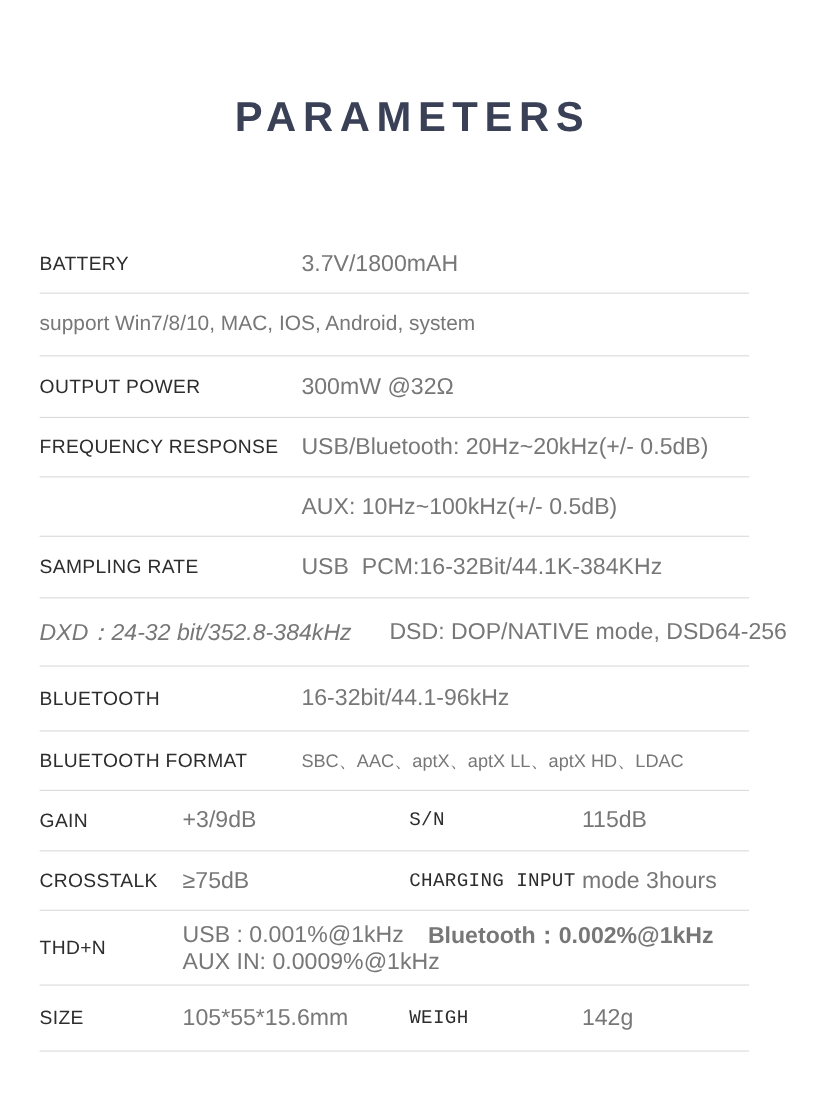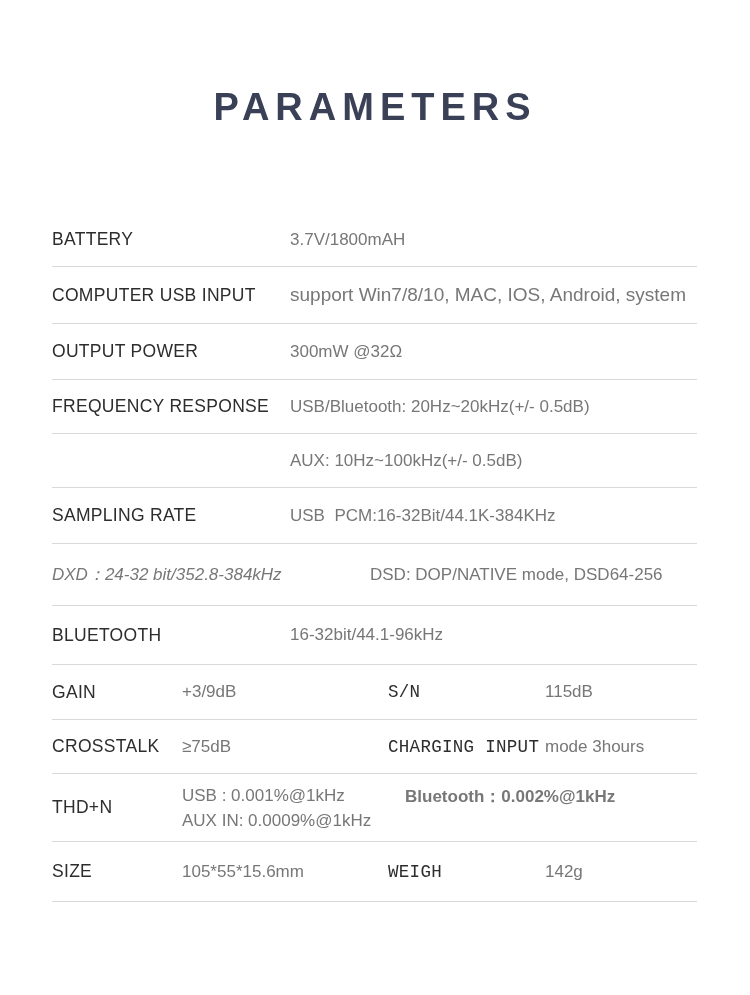--- a/index.html
+++ b/index.html
@@ -15,40 +15,40 @@
     margin: 0;
     padding-top: 86px;
     text-align: center;
     font-size: 38px;
     font-weight: bold;
     letter-spacing: 6px;
     color: #3A4157;
   }
 
   .spec-table {
-    margin-left: 52px;
+    margin-left: 36px;
     margin-top: 84px;
     width: 645px;
   }
 
   .row {
     display: flex;
     align-items: center;
     border-bottom: 1px solid #d9d9d9;
   }
 
   .lbl {
     color: #2d2d2d;
     font-size: 17.5px;
     letter-spacing: 0.3px;
     white-space: pre;
   }
   .val {
     color: #777777;
-    font-size: 17px;
+    font-size: 21px;
     white-space: pre;
   }
 
   
   .c-label { width: 238px; flex: none; }
   .c-value { flex: 1; }
 
   
   .c-dxd { width: 318px; flex: none; font-style: italic; }
   .c-dsd { flex: 1; }
@@ -71,21 +71,20 @@
   <h1 class="page-title">PARAMETERS</h1>
 
   <div class="spec-table">
 
     <div class="row" style="height:54px">
       <div class="lbl c-label">BATTERY</div>
       <div class="val c-value">3.7V/1800mAH</div>
     </div>
 
     <div class="row" style="height:57px">
-      <div class="lbl c-label">COMPUTER USB INPUT</div>
       <div class="val c-value" style="font-size:19px">support Win7/8/10, MAC, IOS, Android, system</div>
     </div>
 
     <div class="row" style="height:56px">
       <div class="lbl c-label">OUTPUT POWER</div>
       <div class="val c-value">300mW @32Ω</div>
     </div>
 
     <div class="row" style="height:54px">
       <div class="lbl c-label">FREQUENCY RESPONSE</div>
@@ -105,20 +104,24 @@
     <div class="row" style="height:62px">
       <div class="val c-dxd">DXD：24-32 bit/352.8-384kHz</div>
       <div class="val c-dsd">DSD: DOP/NATIVE mode, DSD64-256</div>
     </div>
 
     <div class="row" style="height:59px">
       <div class="lbl c-label">BLUETOOTH</div>
       <div class="val c-value">16-32bit/44.1-96kHz</div>
     </div>
 
+    <div class="row" style="height:54px">
+      <div class="lbl c-label">BLUETOOTH FORMAT</div>
+      <div class="val c-value" style="font-size:16.5px">SBC、AAC、aptX、aptX LL、aptX HD、LDAC</div>
+    </div>
 
     <div class="row" style="height:55px">
       <div class="lbl c1">GAIN</div>
       <div class="val c2">+3/9dB</div>
       <div class="lbl c3">S/N</div>
       <div class="val c4">115dB</div>
     </div>
 
     <div class="row" style="height:54px">
       <div class="lbl c1">CROSSTALK</div>

